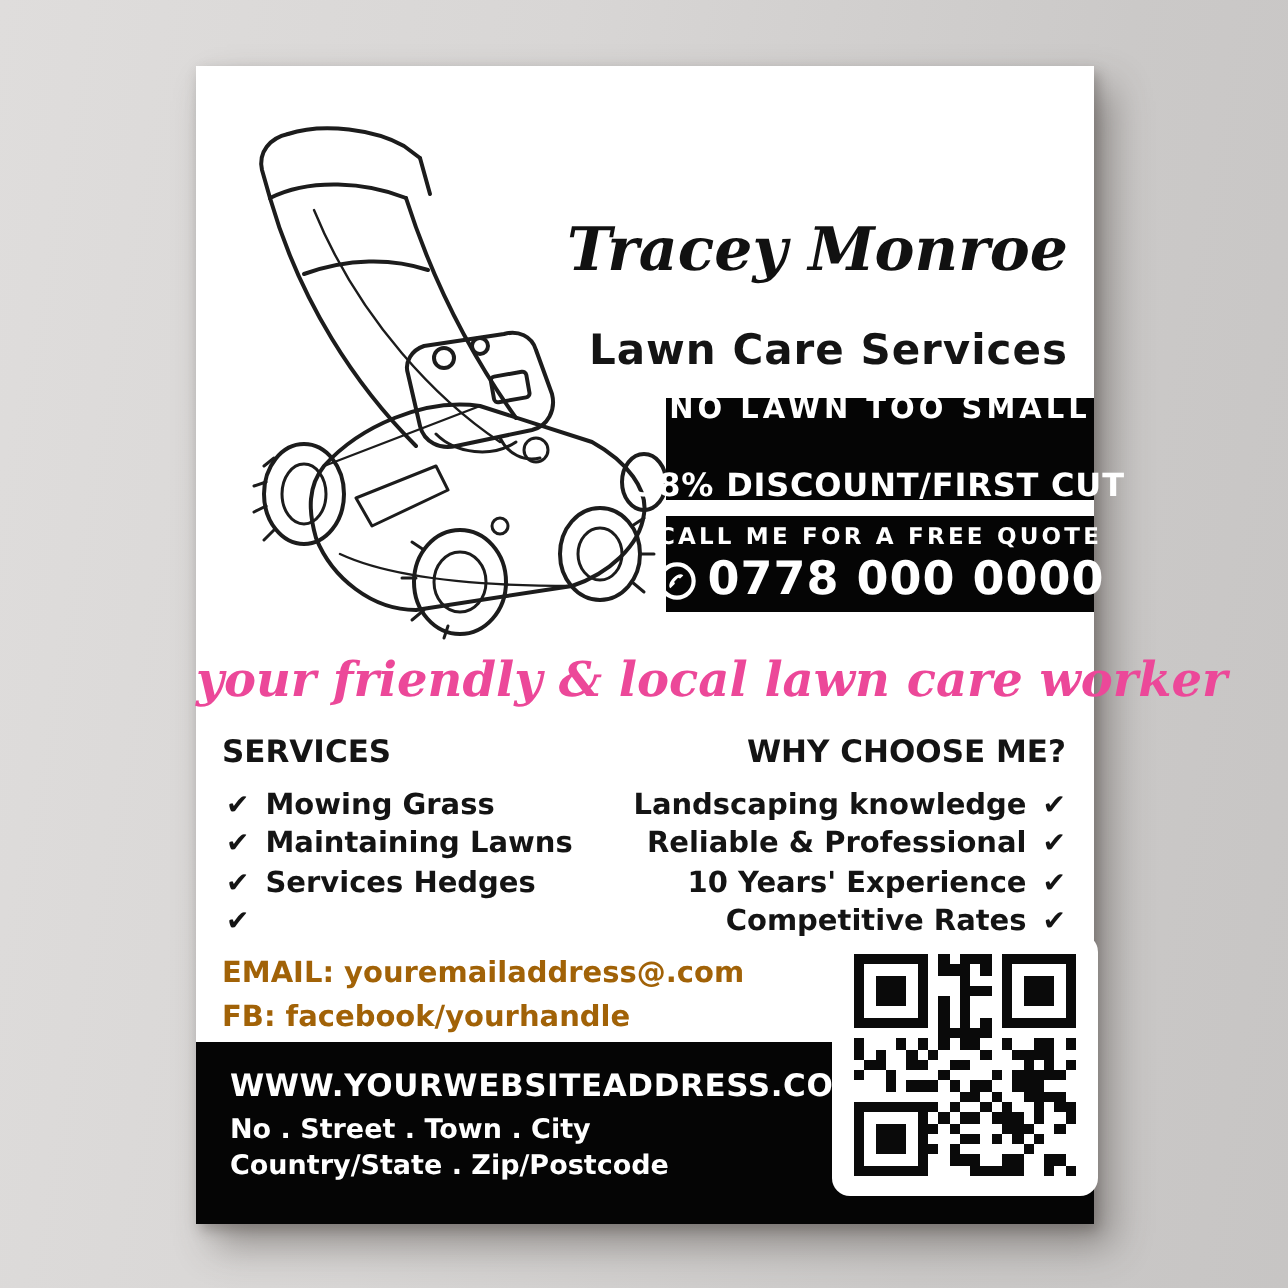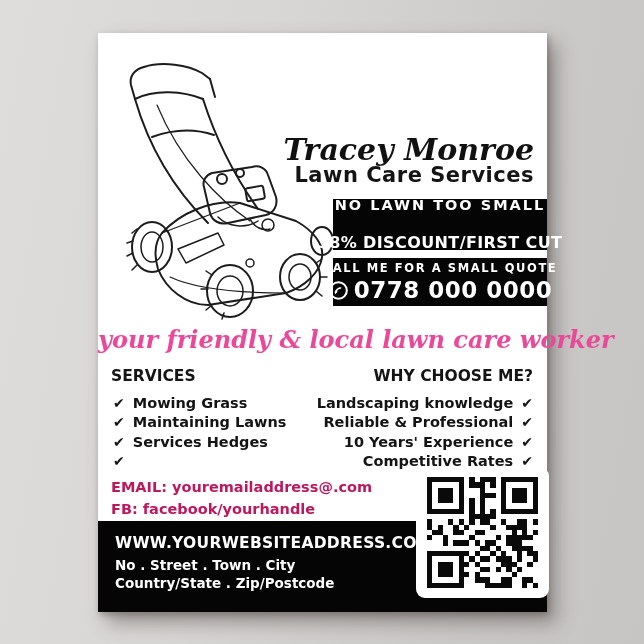--- a/index.html
+++ b/index.html
@@ -10,21 +10,21 @@
   }
   .poster{
     position:absolute;left:98px;top:33px;width:449px;height:579px;
     background:#ffffff;
     box-shadow:9px 11px 18px rgba(70,64,60,.45), 2px 3px 6px rgba(70,64,60,.35);
   }
   
   .mower{position:absolute;left:2px;top:8px;width:238px;height:282px;}
   
   .name{
-    position:absolute;right:13px;top:100px;width:300px;text-align:right;
+    position:absolute;right:13px;top:76px;width:300px;text-align:right;
     font-family:cursive,"DejaVu Serif",serif;font-style:italic;font-weight:bold;
     font-size:30px;line-height:34px;color:#111;white-space:nowrap;
   }
   .subtitle{
     position:absolute;right:13px;top:130px;width:300px;text-align:right;
     font-weight:800;font-size:21px;letter-spacing:.5px;color:#141414;white-space:nowrap;
   }
   .banner{
     position:absolute;left:235px;right:0;background:#050505;color:#fff;
     display:flex;flex-direction:column;align-items:center;justify-content:center;
@@ -43,21 +43,21 @@
   }
   .col-header{position:absolute;top:334px;font-size:15.5px;font-weight:800;color:#141414;}
   .col-header.left{left:13px;}
   .col-header.right{right:14px;text-align:center;}
   .list{position:absolute;top:360px;font-size:14.5px;font-weight:700;color:#141414;}
   .list.left{left:15px;}
   .list.right{right:14px;text-align:right;}
   .list .row{display:flex;align-items:center;gap:8px;height:19.5px;}
   .list.right .row{justify-content:flex-end;}
   .check{font-size:14px;font-weight:700;}
-  .contact{position:absolute;left:13px;top:443px;font-size:14.5px;font-weight:800;color:#be185d;line-height:22px;}
+  .contact{position:absolute;left:13px;top:443px;font-size:14.5px;font-weight:800;color:#a16207;line-height:22px;}
   .footer{
     position:absolute;left:0;right:0;bottom:0;height:91px;background:#050505;color:#fff;
   }
   .footer .site{position:absolute;left:17px;top:13px;font-size:15.5px;font-weight:800;letter-spacing:.3px;white-space:nowrap;}
   .footer .addr1{position:absolute;left:17px;top:36px;font-size:13.5px;font-weight:700;}
   .footer .addr2{position:absolute;left:17px;top:54px;font-size:13.5px;font-weight:700;}
   .qr-patch{
     position:absolute;right:-2px;top:434px;width:133px;height:131px;background:#ffffff;
     border-radius:9px;z-index:3;display:flex;align-items:center;justify-content:center;
   }
@@ -115,21 +115,21 @@
 
   <div class="name">Tracey Monroe</div>
   <div class="subtitle">Lawn Care Services</div>
 
   <div class="banner banner1">
     <div class="l1">NO LAWN TOO SMALL</div>
     <div class="l2">38% DISCOUNT/FIRST CUT</div>
   </div>
 
   <div class="banner banner2">
-    <div class="l1">CALL ME FOR A SMALL QUOTE</div>
+    <div class="l1">CALL ME FOR A FREE QUOTE</div>
     <div class="phone-row">
       <svg width="21" height="21" viewBox="0 0 24 24">
         <circle cx="12" cy="12" r="9.5" fill="none" stroke="#ffffff" stroke-width="2.4"></circle>
         <path d="M8.2,16.2 c-1.2-1.2 -0.6-3.6 1.6-5.8 c2.2-2.2 4.6-2.8 5.8-1.6 l-1.8,1.8 l-1.2-0.4 l-2.2,2.2 l0.4,1.2 z" fill="#ffffff" stroke="none"></path>
       </svg>
       <span class="num">0778 000 0000</span>
     </div>
   </div>
 
   <div class="tagline">your friendly &amp; local lawn care worker</div>

